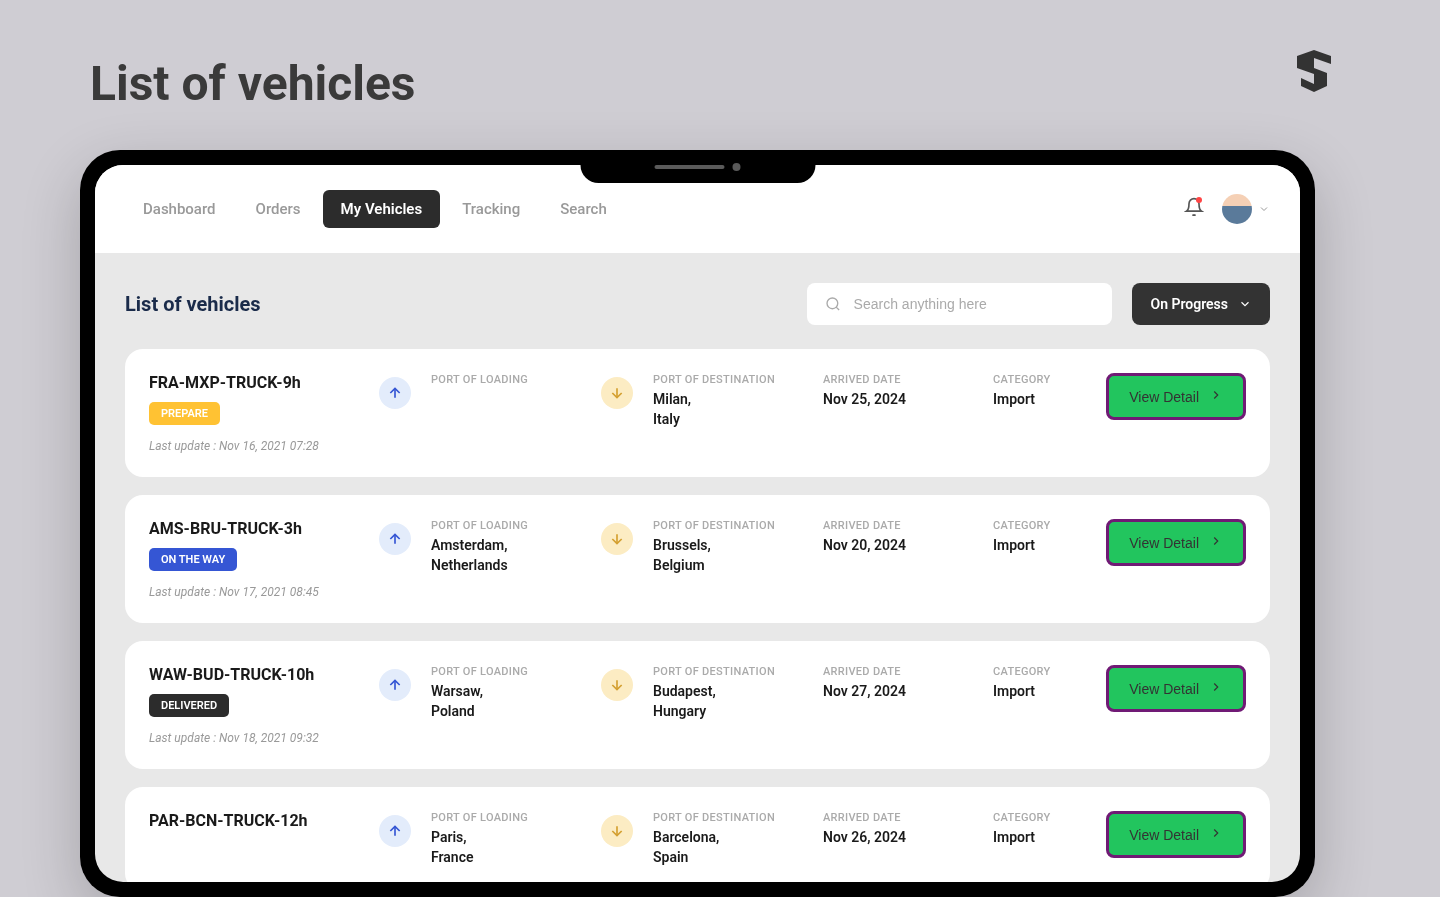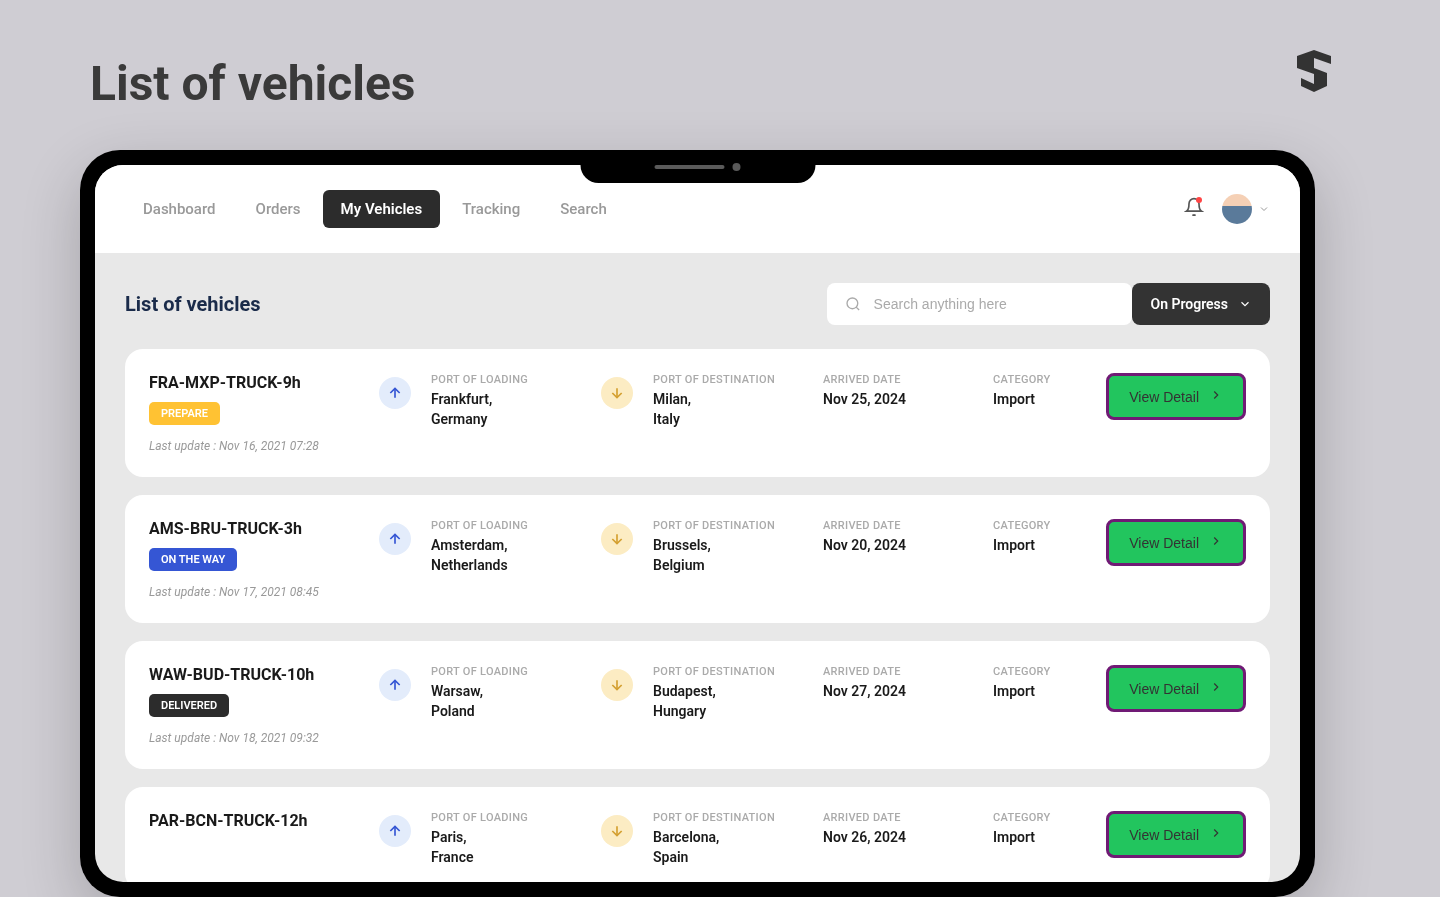--- a/index.html
+++ b/index.html
@@ -138,20 +138,21 @@
   justify-content: space-between;
   margin-bottom: 24px;
 }
 .content-title {
   font-size: 20px;
   font-weight: 700;
   color: #1a2b4a;
 }
 .header-controls {
   display: flex;
+  gap: 20px;
   align-items: center;
 }
 .search-box {
   background: #fff;
   border-radius: 8px;
   display: flex;
   align-items: center;
   padding: 0 18px;
   height: 42px;
   width: 305px;
@@ -348,21 +349,20 @@
       <div class="icon-col">
                   <div class="circle-icon circle-blue">
                     <svg width="16" height="16" viewBox="0 0 24 24" fill="none" stroke="#3556d4" stroke-width="2.5">
                       <line x1="12" y1="19" x2="12" y2="5"></line>
                       <polyline points="5 12 12 5 19 12"></polyline>
                     </svg>
                   </div>
                 </div>
       <div class="info-col">
         <div class="info-label">PORT OF LOADING</div>
-        <div class="info-value">Frankfurt,<br>Germany</div>
       </div>
       <div class="icon-col">
                   <div class="circle-icon circle-yellow">
                     <svg width="16" height="16" viewBox="0 0 24 24" fill="none" stroke="#d4a031" stroke-width="2.5">
                       <line x1="12" y1="5" x2="12" y2="19"></line>
                       <polyline points="19 12 12 19 5 12"></polyline>
                     </svg>
                   </div>
                 </div>
       <div class="info-col">

